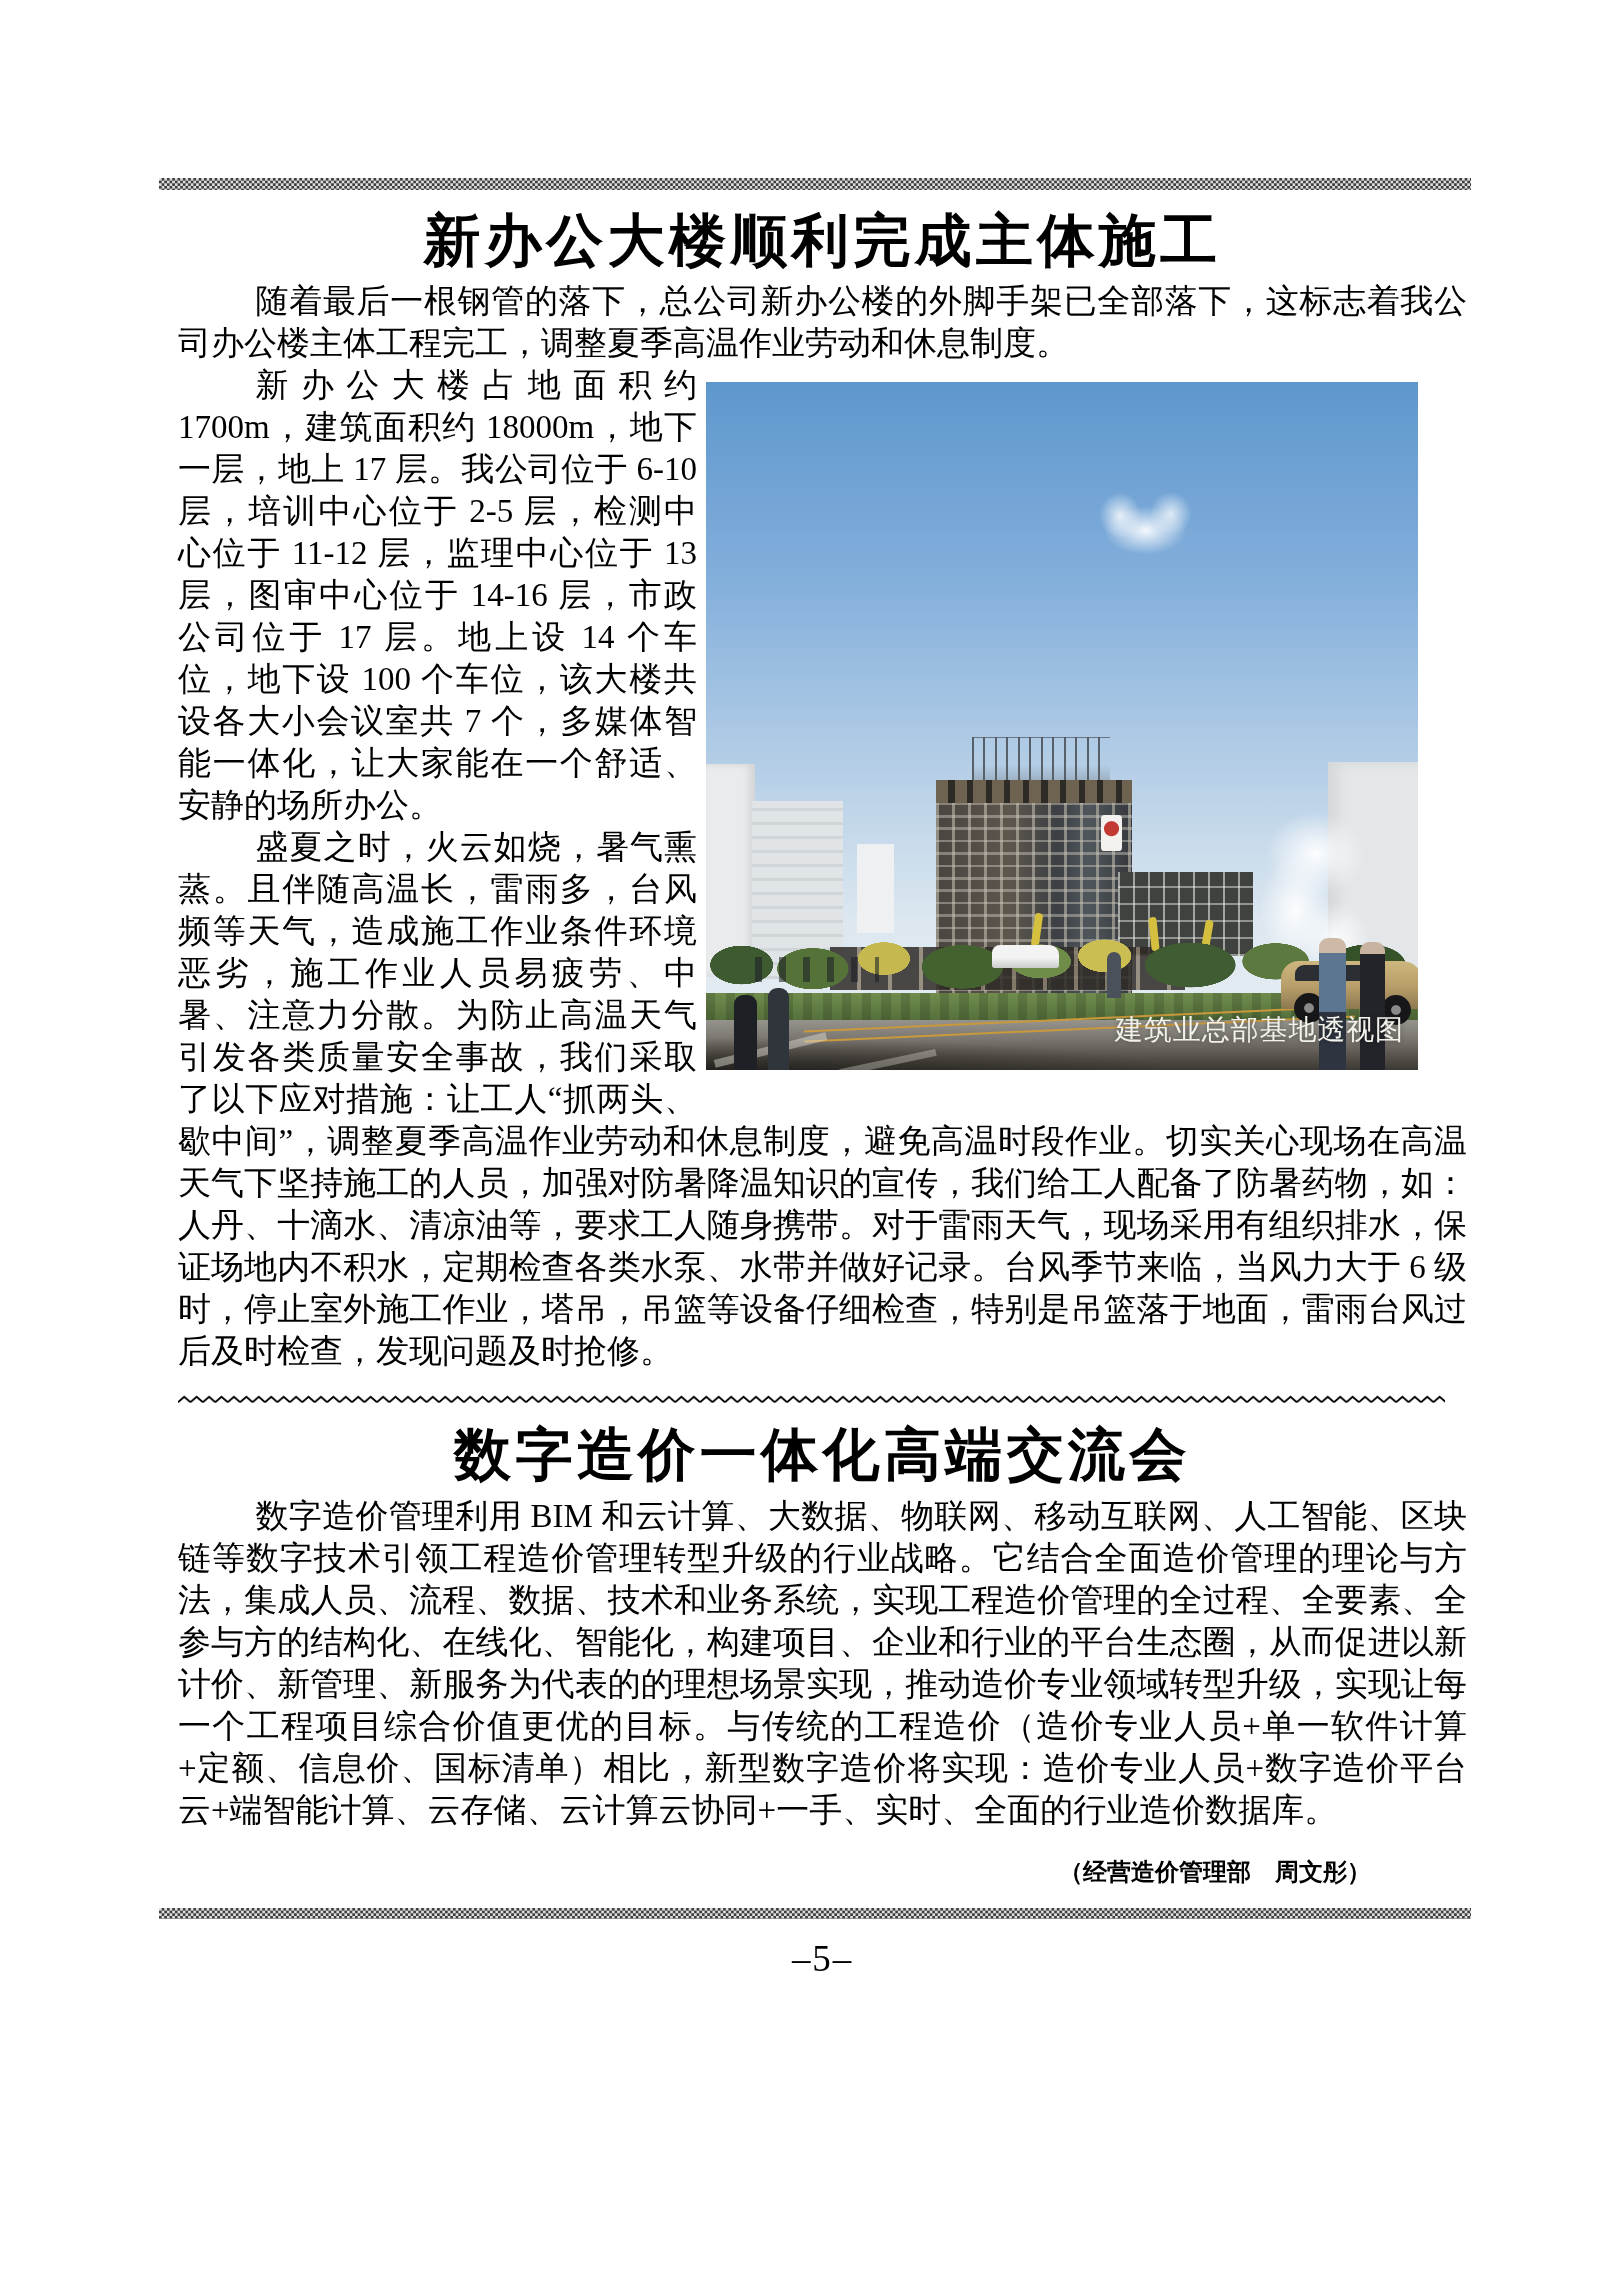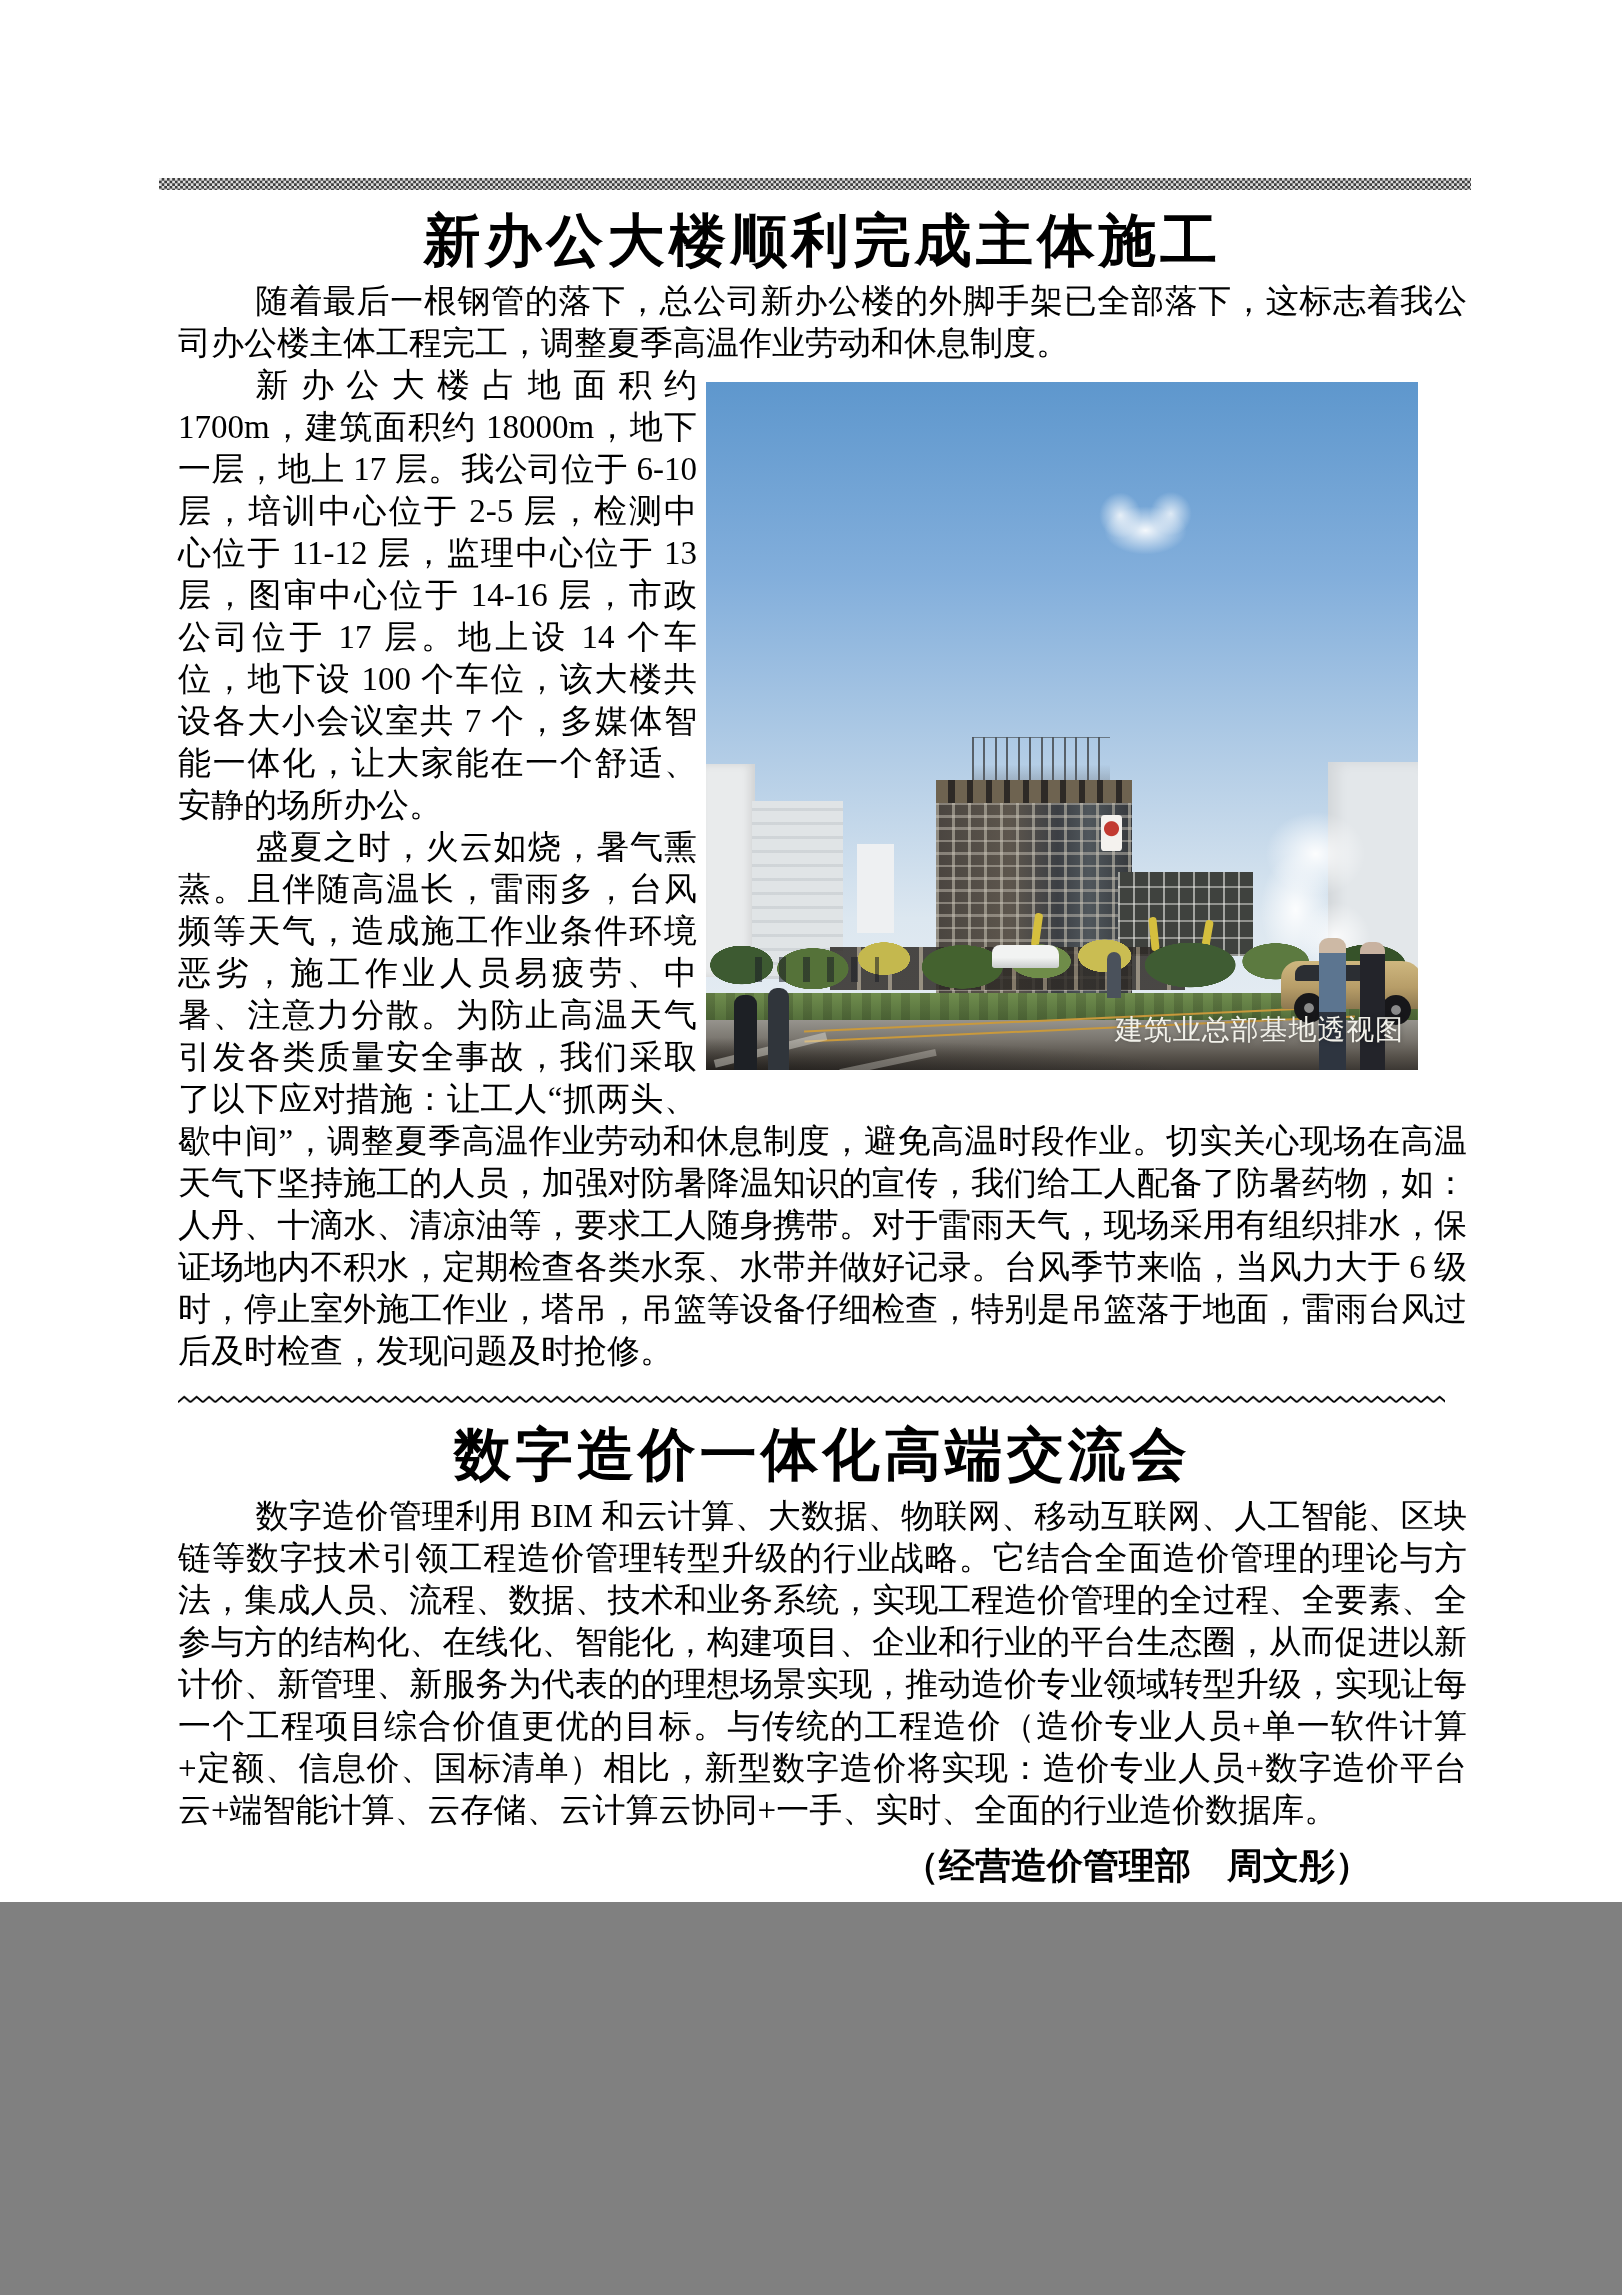--- a/index.html
+++ b/index.html
@@ -1,18 +1,18 @@
 <!DOCTYPE html>
 <html style="font-size:14px"><head>
 <meta charset="utf-8">
 <style>
   html,body { margin:0; padding:0; background:#808080; }
   .page {
     position:relative;
-    width:1622px; height:1902px;
+    width:1622px; height:2295px;
     margin:0 auto;
     background:#ffffff;
     font-family:"Liberation Serif","DejaVu Serif",serif;
     color:#000;
     overflow:hidden;
   }
   .content { padding:178px 155px 0 178px; }
 
   
   .hborder {
@@ -191,22 +191,22 @@
     right:14px; top:629px;
     font-size:28px; letter-spacing:0.9px;
     color:#f2f1ea;
     text-shadow:0 0 5.3px rgba(0,0,0,.35);
     white-space:nowrap;
   }
 
   
   .divider { margin:23px 0 0; line-height:0; }
   .byline {
-    margin-top:13px;
-    font-size:36px; line-height:44px;
+    margin-top:19px;
+    font-size:24px; line-height:44px;
     font-weight:bold;
     text-align:right;
     padding-right:96px;
   }
   .pagenum {
     margin-top:18px;
     text-align:center;
     font-size:37px;
     letter-spacing:1.8px;
   }

